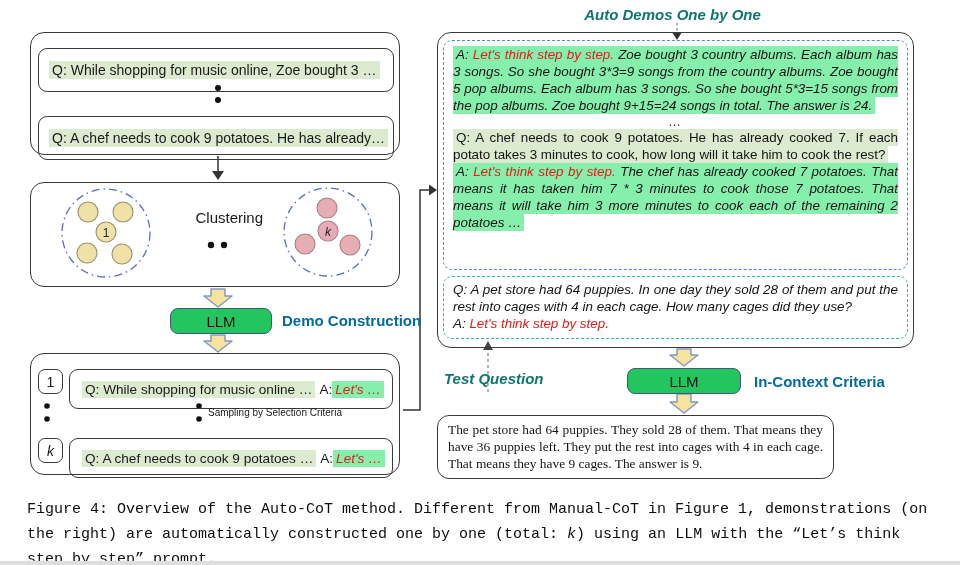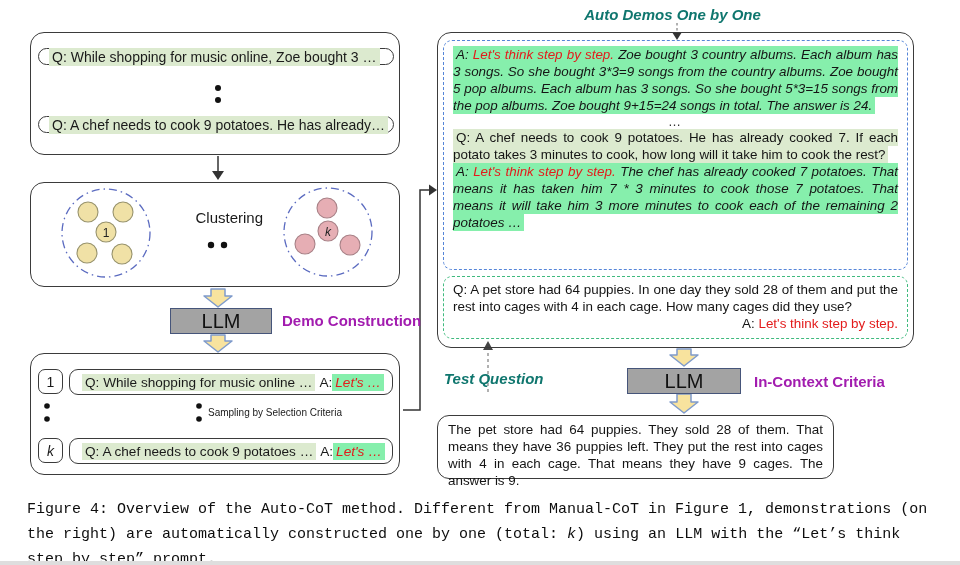--- a/index.html
+++ b/index.html
@@ -5,47 +5,47 @@
   * { margin:0; padding:0; box-sizing:border-box; }
   body { background:#ffffff; }
   #canvas {
     position:relative; width:960px; height:565px; background:#ffffff;
     font-family:"Liberation Sans", sans-serif; color:#1a1a1a; overflow:hidden;
   }
   svg#overlay { position:absolute; left:0; top:0; z-index:1; pointer-events:none; }
   .abs { position:absolute; z-index:2; }
   .outline { border:1.6px solid #3b3b3b; border-radius:14px; background:transparent; }
   .pool-row {
-    position:absolute; left:7px; width:356px; height:17px;
+    position:absolute; left:7px; width:356px; height:44px;
     border:1.4px solid #3b3b3b; border-radius:9px;
     display:flex; align-items:center; padding-left:10px; font-size:14px;
   }
   .hl-green { background:#dceacf; padding:1px 3px; }
   .hl-blue  { background:#86efac; padding:1px 3px;font-style:italic; }
   .red { color:#e31b1b; }
   .blue-label { color:#0f766e; font-weight:bold; font-style:italic; font-size:15px; }
-  .bold-label { font-weight:bold; font-size:15px; color:#a21caf; }
+  .bold-label { font-weight:bold; font-size:15px; color:#0369a1; }
   .llm-box {
-    background:#a3a3a3; border:1.4px solid #46557a; border-radius:0;
-    display:flex; align-items:center; justify-content:center; font-size:20px; color:#111;
+    background:#22c55e; border:1.4px solid #46557a; border-radius:8px;
+    display:flex; align-items:center; justify-content:center; font-size:15px; color:#111;
   }
   .idx-box {
     position:absolute; width:25px; height:25px; border:1.4px solid #3b3b3b; border-radius:7px;
     display:flex; align-items:center; justify-content:center; font-size:14px;
   }
   .sel-row {
-    position:absolute; width:324px; height:26px; border:1.4px solid #3b3b3b; border-radius:9px;
+    position:absolute; width:324px; height:40px; border:1.4px solid #3b3b3b; border-radius:9px;
     display:flex; align-items:center; padding-left:12px; font-size:13.6px; white-space:nowrap;
   }
   .para { font-size:13.4px; line-height:17px; text-align:justify; color:#151515; }
   .dash-box { position:absolute; border-radius:9px; }
   #blue-dash-box { left:443px; top:40px; width:465px; height:230px; border:1.6px dashed #5585d8; padding:5px 9px; }
-  #green-dash-box { left:443px; top:276px; width:465px; height:63px; border:1.6px dashed #3fba7e; padding:4px 9px; }
+  #green-dash-box { left:443px; top:276px; width:465px; height:63px; border:1.6px dashed #3fba7e; padding:4px 9px;font-style:italic; }
   .dots-line { text-align:center; font-size:13px; line-height:15px; letter-spacing:2px; color:#333; }
-  #answer-box { left:437px; top:415px; width:397px; height:64px; border:1.6px solid #3b3b3b; border-radius:12px; padding:5px 10px; }
+  #answer-box { left:437px; top:415px; width:397px; height:64px; border:1.6px solid #3b3b3b; border-radius:12px; padding:5px 10px;font-family:Liberation Serif, serif; }
   #caption { left:27px; top:497px; width:917px; font-family:Liberation Mono, monospace; font-size:15px; line-height:25px; color:#0d0d0d; }
   #bottom-strip { left:0; top:561px; width:960px; height:4px; background:#dedede; }
 </style>
 </head>
 <body>
 
 <div id="canvas">
 
   <svg id="overlay" width="960" height="565" viewBox="0 0 960 565">
 
@@ -158,21 +158,21 @@
     <p class="para">
       <span class="hl-green">Q: A chef needs to cook 9 potatoes. He has already cooked 7. If each potato takes 3 minutes to cook, how long will it take him to cook the rest?</span>
     </p>
     <p class="para">
       <span class="hl-blue"><span>A: </span><span class="red">Let's think step by step.</span><span> The chef has already cooked 7 potatoes. That means it has taken him 7 * 3 minutes to cook those 7 potatoes. That means it will take him 3 more minutes to cook each of the remaining 2 potatoes …</span></span>
     </p>
   </div>
 
   <div class="abs dash-box" id="green-dash-box">
     <p class="para">Q: A pet store had 64 puppies. In one day they sold 28 of them and put the rest into cages with 4 in each cage. How many cages did they use?</p>
-    <p class="para" style="text-align:right;">
+    <p class="para" style="text-align:left;">
       <span>A: </span><span class="red">Let's think step by step.</span>
     </p>
   </div>
 
   <div class="abs blue-label" style="left:444px; top:370px;">Test Question</div>
 
   <div class="abs llm-box" style="left:627px; top:368px; width:114px; height:26px;">LLM</div>
   <div class="abs bold-label" style="left:754px; top:373px;">In-Context Criteria</div>
 
   <div class="abs" id="answer-box">

